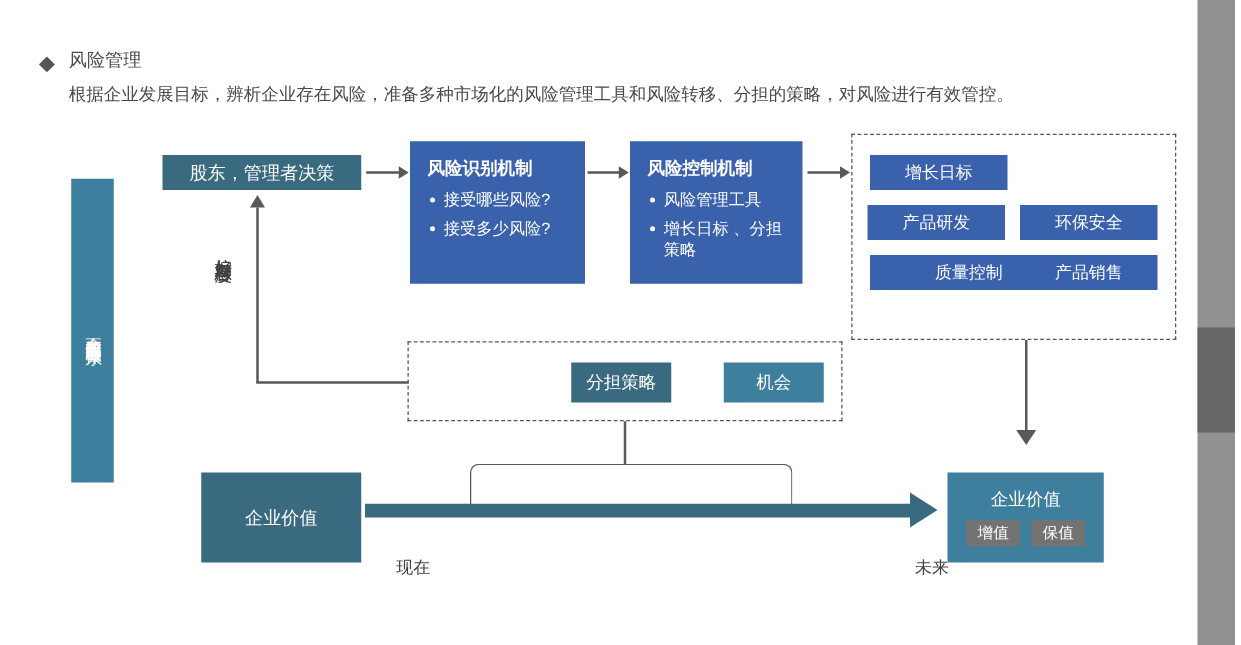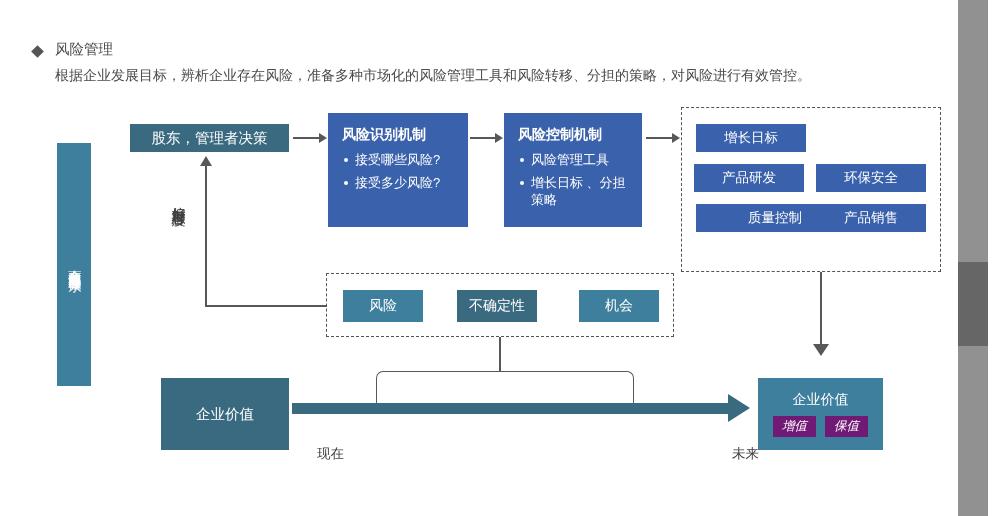--- a/index.html
+++ b/index.html
@@ -89,22 +89,22 @@
 
   
   .b-val-right{
     position:absolute;left:758px;top:378px;width:125px;height:72px;
     background:#3e7f9d;color:#fff;box-sizing:border-box;
     display:flex;flex-direction:column;align-items:center;
     justify-content:center;gap:7px;
   }
   .b-val-right .vr-title{font-size:14px;}
   .vr-tags{display:flex;gap:9px;}
-  .vr-tag{background:#701a75;color:#fff;font-size:12.5px;
-          padding:3px 9px;line-height:1.25;font-style:italic;}
+  .vr-tag{background:#737373;color:#fff;font-size:12.5px;
+          padding:3px 9px;line-height:1.25;}
 
   
   .line{position:absolute;background:#585858;}
   .h-line{height:1.6px;}
   .v-line{width:1.6px;}
 
   .arr-right{
     position:absolute;width:0;height:0;
     border-top:5px solid transparent;border-bottom:5px solid transparent;
     border-left:8px solid #585858;
@@ -193,22 +193,21 @@
 
   <div class="line v-line" style="left:820px;top:272px;height:74px;"></div>
   <div class="arr-down" style="left:813px;top:344px;"></div>
 
   <div class="line v-line" style="left:205px;top:166px;height:140px;"></div>
   <div class="arr-up" style="left:200px;top:156px;"></div>
   <div class="line h-line" style="left:205px;top:305px;width:122px;"></div>
   <div class="vlabel">偏好与容忍度</div>
 
   <div class="dash-three">
-    <div class="t-box teal-mid" style="left:16px;">风险</div>
-    <div class="t-box teal-dark" style="left:130px;">不确定性</div>
+    <div class="t-box teal-dark" style="left:130px;">分担策略</div>
     <div class="t-box teal-mid" style="left:252px;">机会</div>
   </div>
 
   <div class="line v-line" style="left:499px;top:337px;height:35px;"></div>
   <div class="brk" style="left:376px;top:371px;width:256px;height:34px;"></div>
 
   <div class="box teal-dark b-val-left">企业价值</div>
 
   <div class="tl-bar"></div>
   <div class="tl-head"></div>

